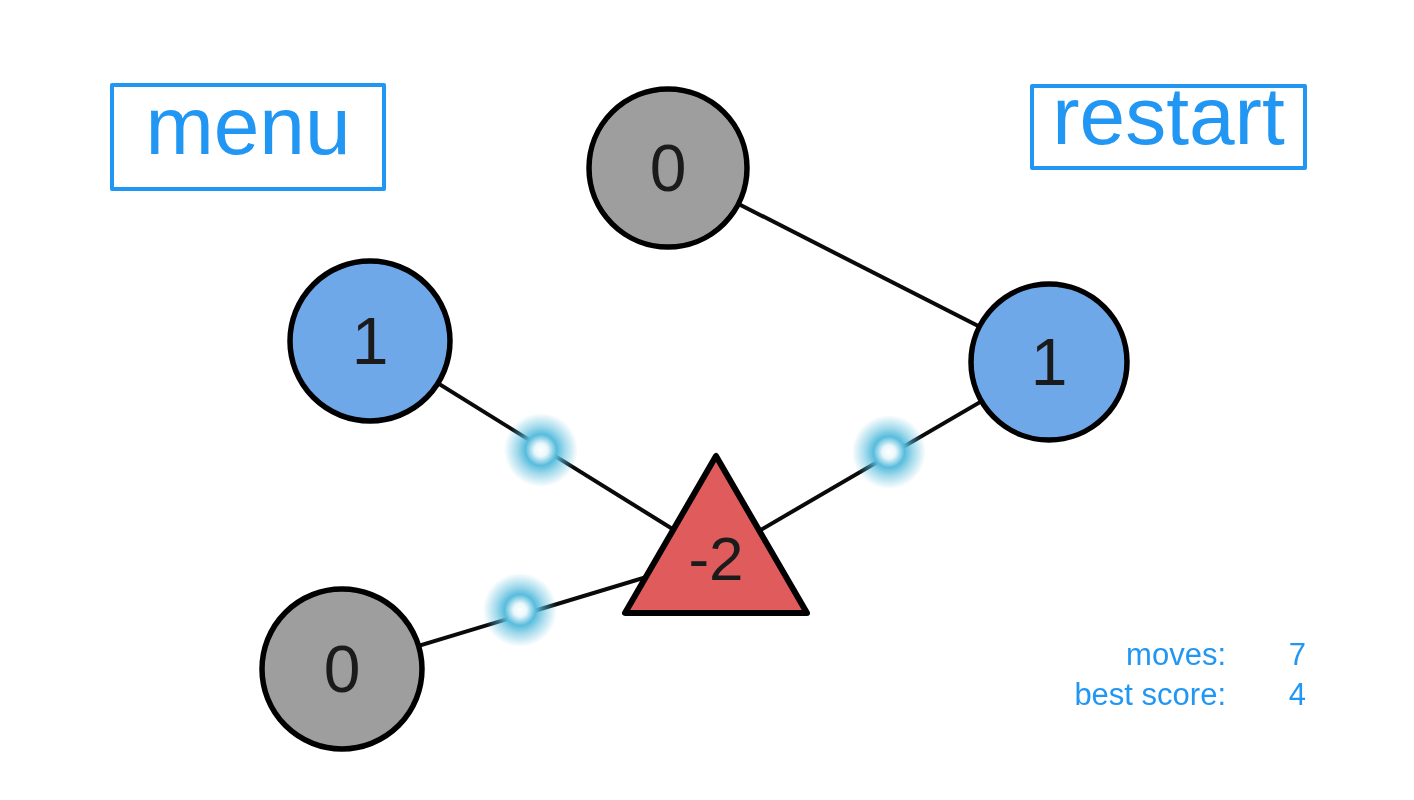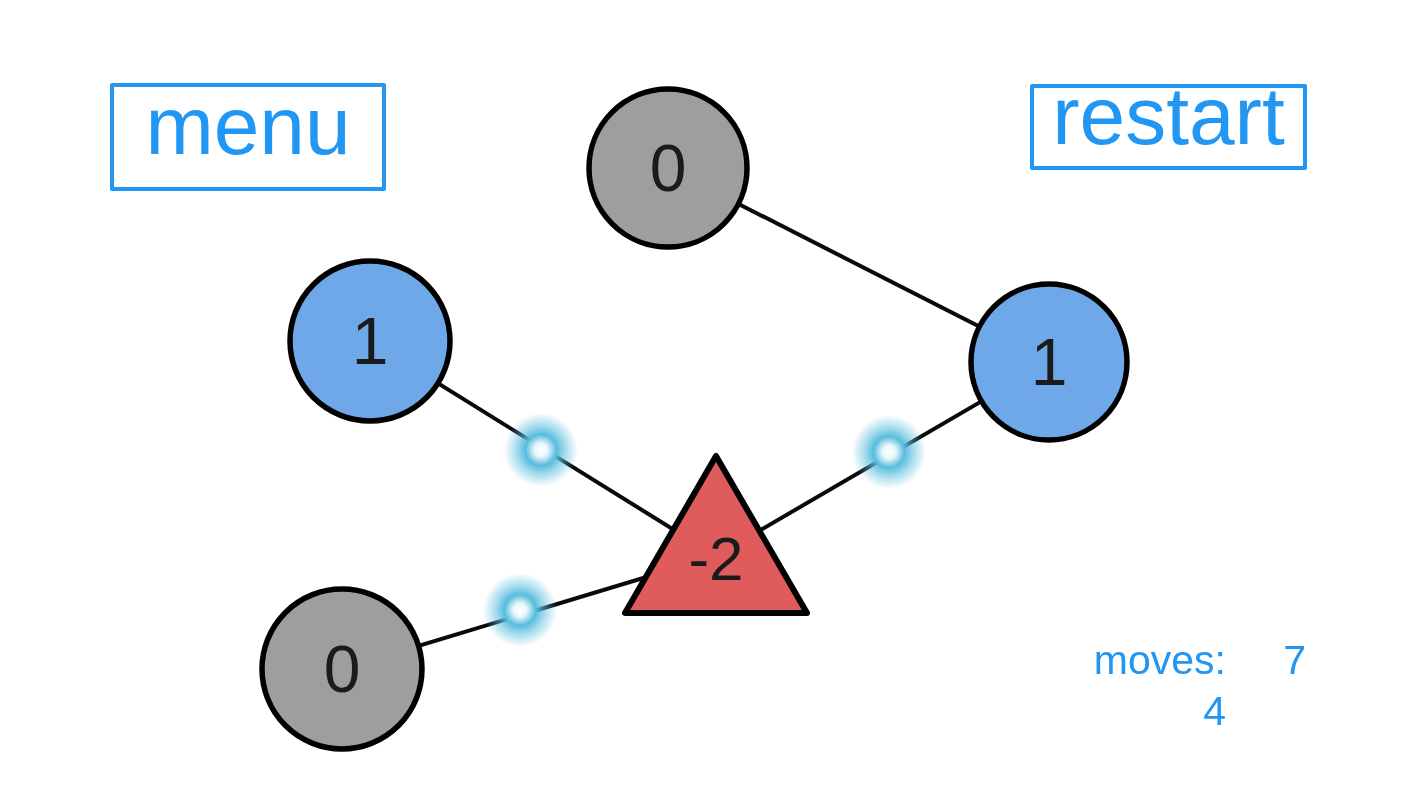--- a/index.html
+++ b/index.html
@@ -35,21 +35,21 @@
     position: absolute;
     right: 108px;
     top: 638px;
     display: grid;
     grid-template-columns: auto 52px;
     column-gap: 28px;
     row-gap: 6px;
     justify-items: end;
     color: var(--ui-blue, #2196F3);
     font-weight: 300;
-    font-size: 41px;
+    font-size: 31px;
     line-height: 1.1;
   }
 
   .node-label {
     font-family: "Liberation Sans", sans-serif;
     font-weight: 300;
     fill: #1b1b1b;
     text-anchor: middle;
   }
 </style>
@@ -103,16 +103,17 @@
       </g>
   </svg>
 
   <button class="btn btn-menu">menu</button>
 
   <button class="btn btn-restart">restart</button>
 
   <div class="hud">
     <span>moves:</span>
     <span>7</span>
+    <span>best score:</span>
     <span>4</span>
   </div>
 
 </div>
 
 </body></html>

